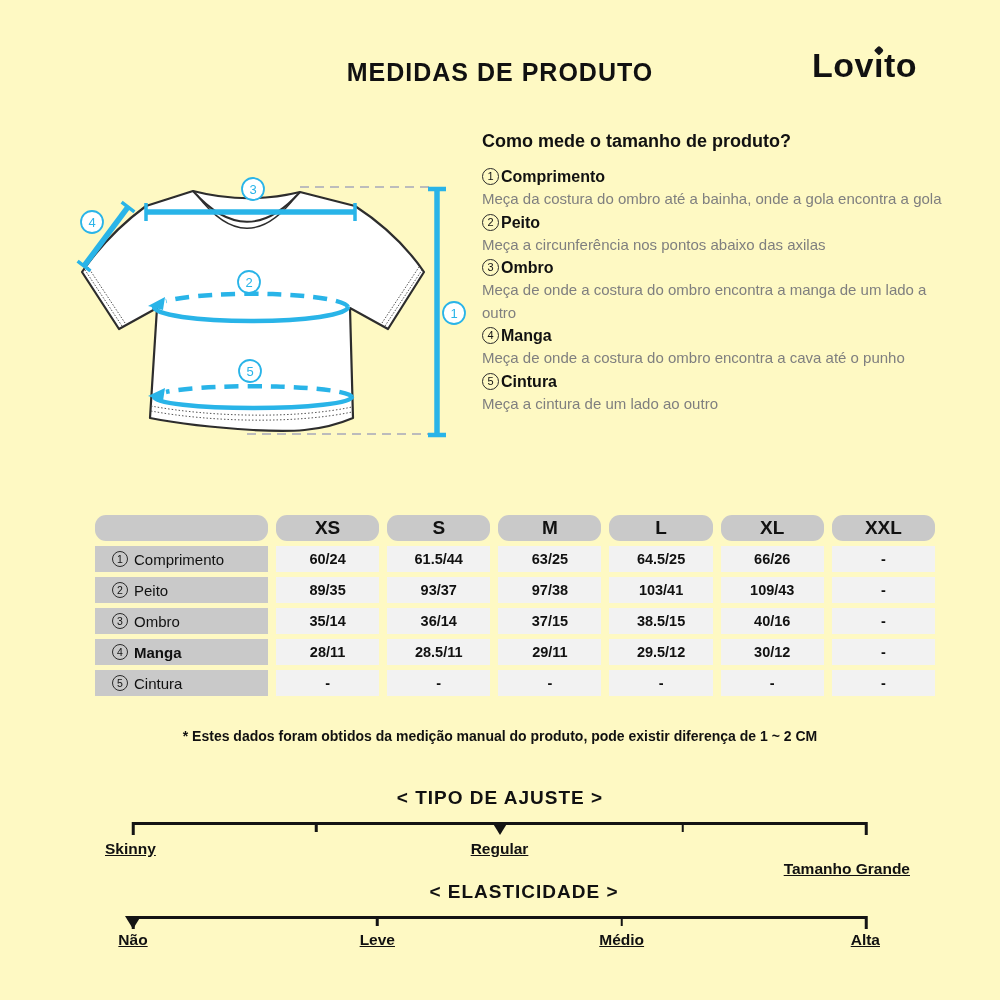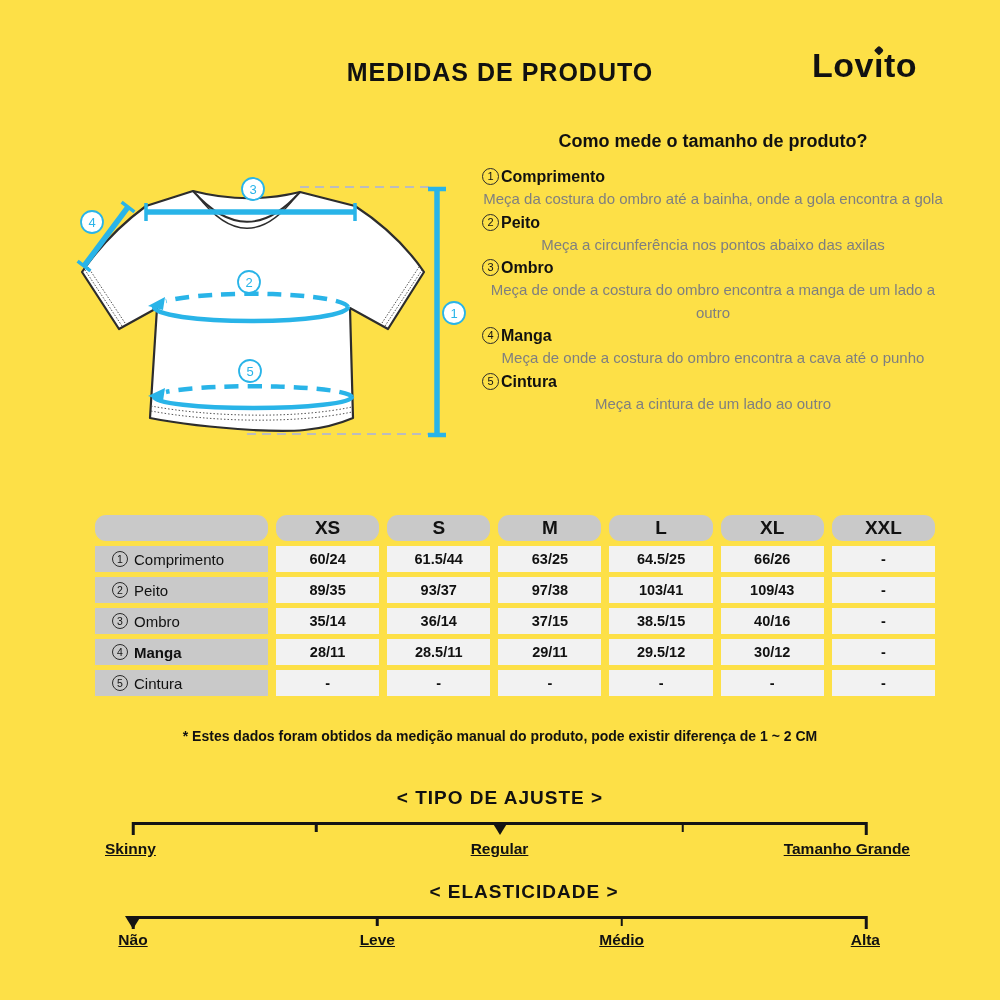--- a/index.html
+++ b/index.html
@@ -1,29 +1,29 @@
 <!DOCTYPE html>
 <html><head>
 <meta charset="utf-8">
 <style>
   * { margin:0; padding:0; box-sizing:border-box; }
   html,body { width:1000px; height:1000px; background:#ffffff;
     font-family:"Liberation Sans","DejaVu Sans",sans-serif; color:#111; }
-  #canvas { position:relative; width:1000px; height:1000px; background:#fde047; overflow:hidden; }
+  #canvas { position:relative; width:1000px; height:1000px; background:#fef9c3; overflow:hidden; }
 
   
   .page-title { position:absolute; top:58px; left:0; width:1000px; text-align:center;
     font-size:25px; font-weight:bold; letter-spacing:1px; }
   .logo { position:absolute; top:46px; left:812px; font-size:34px; font-weight:bold; letter-spacing:0.5px; }
   .logo .dotless { position:relative; display:inline-block; }
   .logo .heart-dot { position:absolute; top:1px; left:50%; width:7px; height:7px;
     background:#16161a; border-radius:2px 2px 1px 1px; transform:translateX(-50%) rotate(45deg); }
 
   
-  .guide { position:absolute; left:482px; top:131px; width:462px;text-align:center; }
+  .guide { position:absolute; left:482px; top:131px; width:462px; }
   .guide-heading { font-size:18px; font-weight:bold; margin-bottom:13px; }
   .guide-item-title { font-size:16px; font-weight:bold; line-height:23px; display:flex; align-items:center; }
   .guide-desc { font-size:15px; line-height:22.5px; color:#7f7f7f; }
   .cnum { display:inline-flex; align-items:center; justify-content:center;
     width:17px; height:17px; border:1.3px solid #2a2a2a; border-radius:50%;
     font-size:11px; font-weight:normal; flex:0 0 auto; margin-right:2px; }
 
   
   .units { position:absolute; top:489px; left:0; width:935px; text-align:right;
     font-size:15px; font-weight:bold; letter-spacing:0.5px; }
@@ -234,21 +234,21 @@
       <div class="scale-tick end" style="left: 0%;"></div>
       <div class="scale-tick mid" style="left: 25%;"></div>
       <div class="scale-tick mid" style="left: 50%;"></div>
       <div class="scale-tick mid" style="left: 75%;"></div>
       <div class="scale-tick end" style="left: 100%;"></div>
       <div class="scale-marker" style="left: 50%;"></div>
     </div>
   <div class="scale-labels" style="top:840px;">
       <span class="scale-label" style="left: -28px;">Skinny</span>
       <span class="scale-label" style="left: 50%; transform: translateX(-50%);">Regular</span>
-      <span class="scale-label" style="right: -44px;">Tamanho Grande</span>
+      <span class="scale-label" style="right: -44px; margin-top: 20px;">Tamanho Grande</span>
     </div>
 
   <div class="scale-heading" style="top:881px;padding-left:48px;">&lt; ELASTICIDADE &gt;</div>
   <div class="scale" style="top:916px;">
       <div class="scale-line"></div>
       <div class="scale-tick end" style="left: 0%;"></div>
       <div class="scale-tick mid" style="left: 33.33%;"></div>
       <div class="scale-tick mid" style="left: 66.67%;"></div>
       <div class="scale-tick end" style="left: 100%;"></div>
       <div class="scale-marker" style="left: 0%;"></div>

